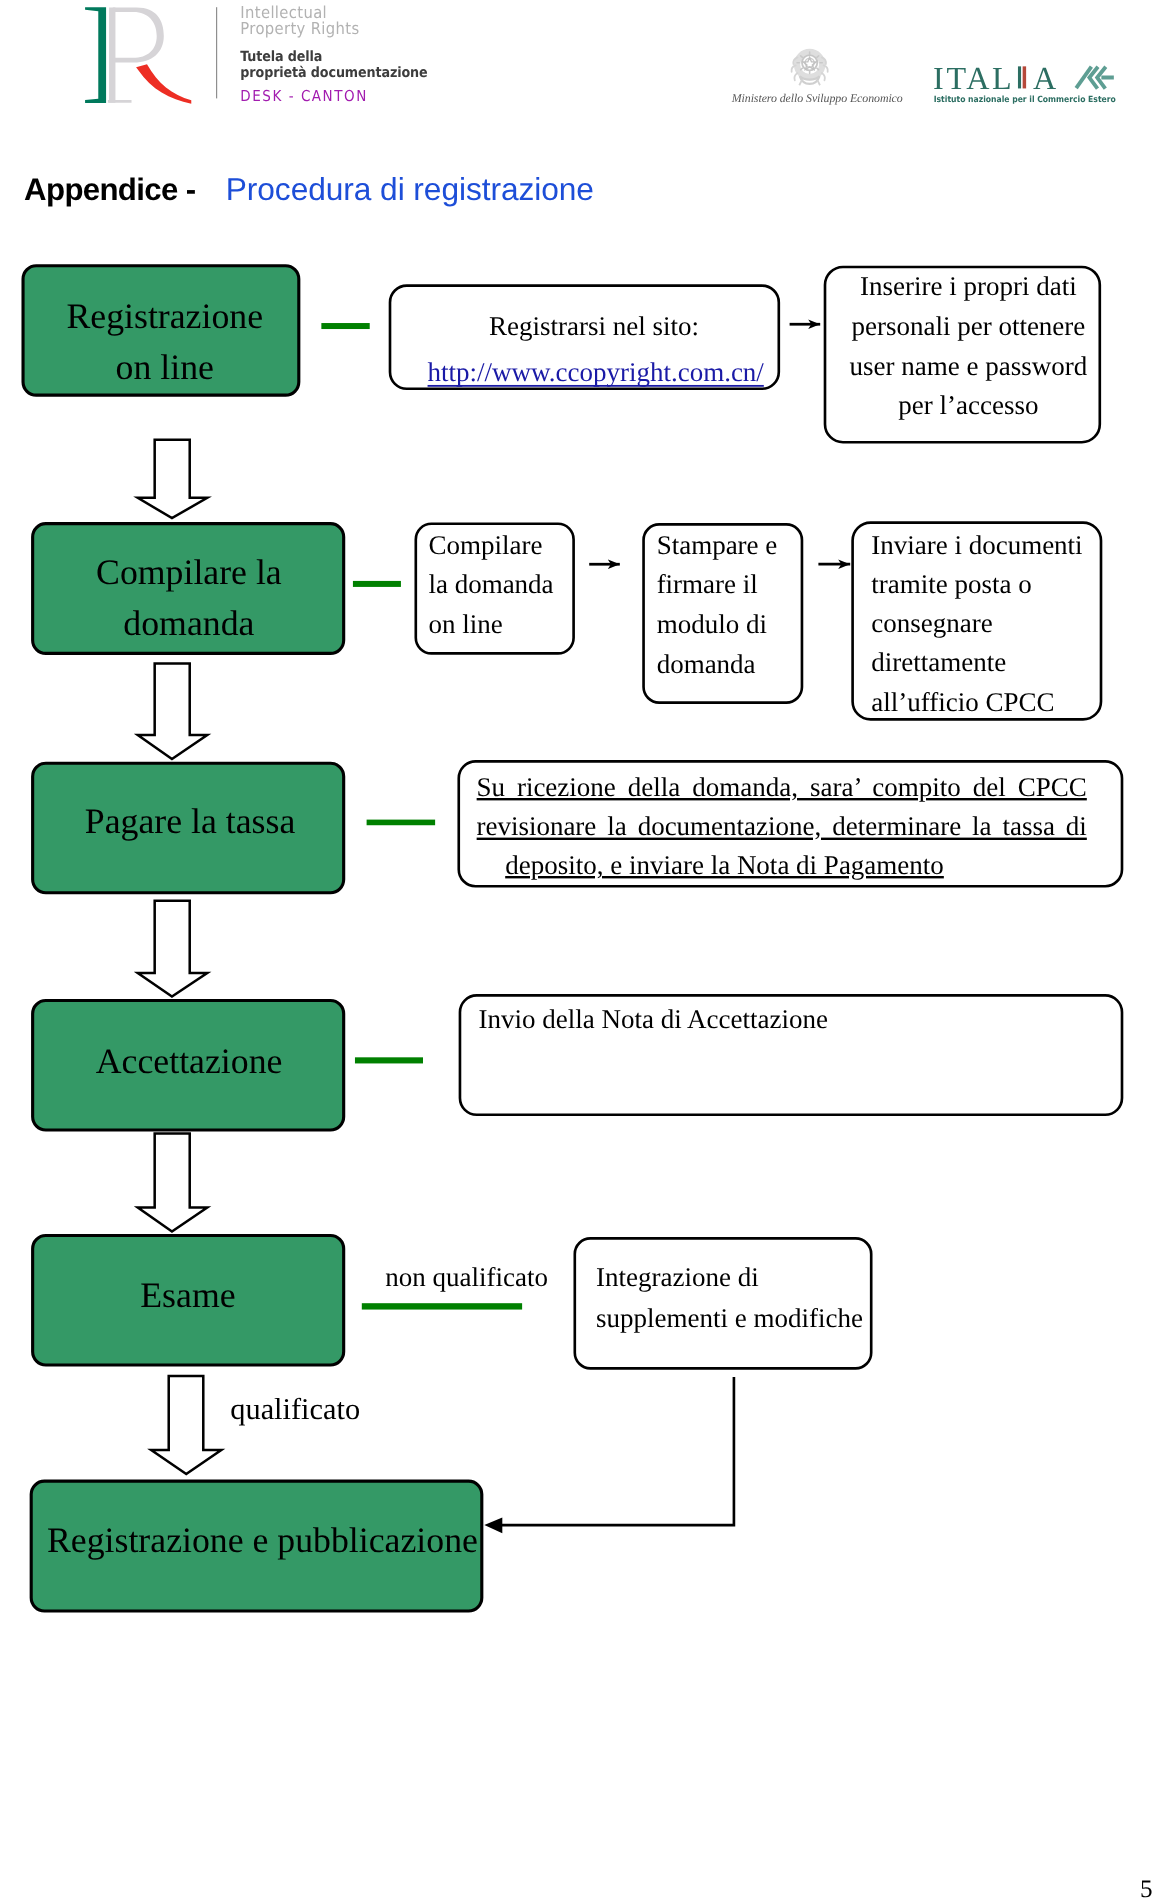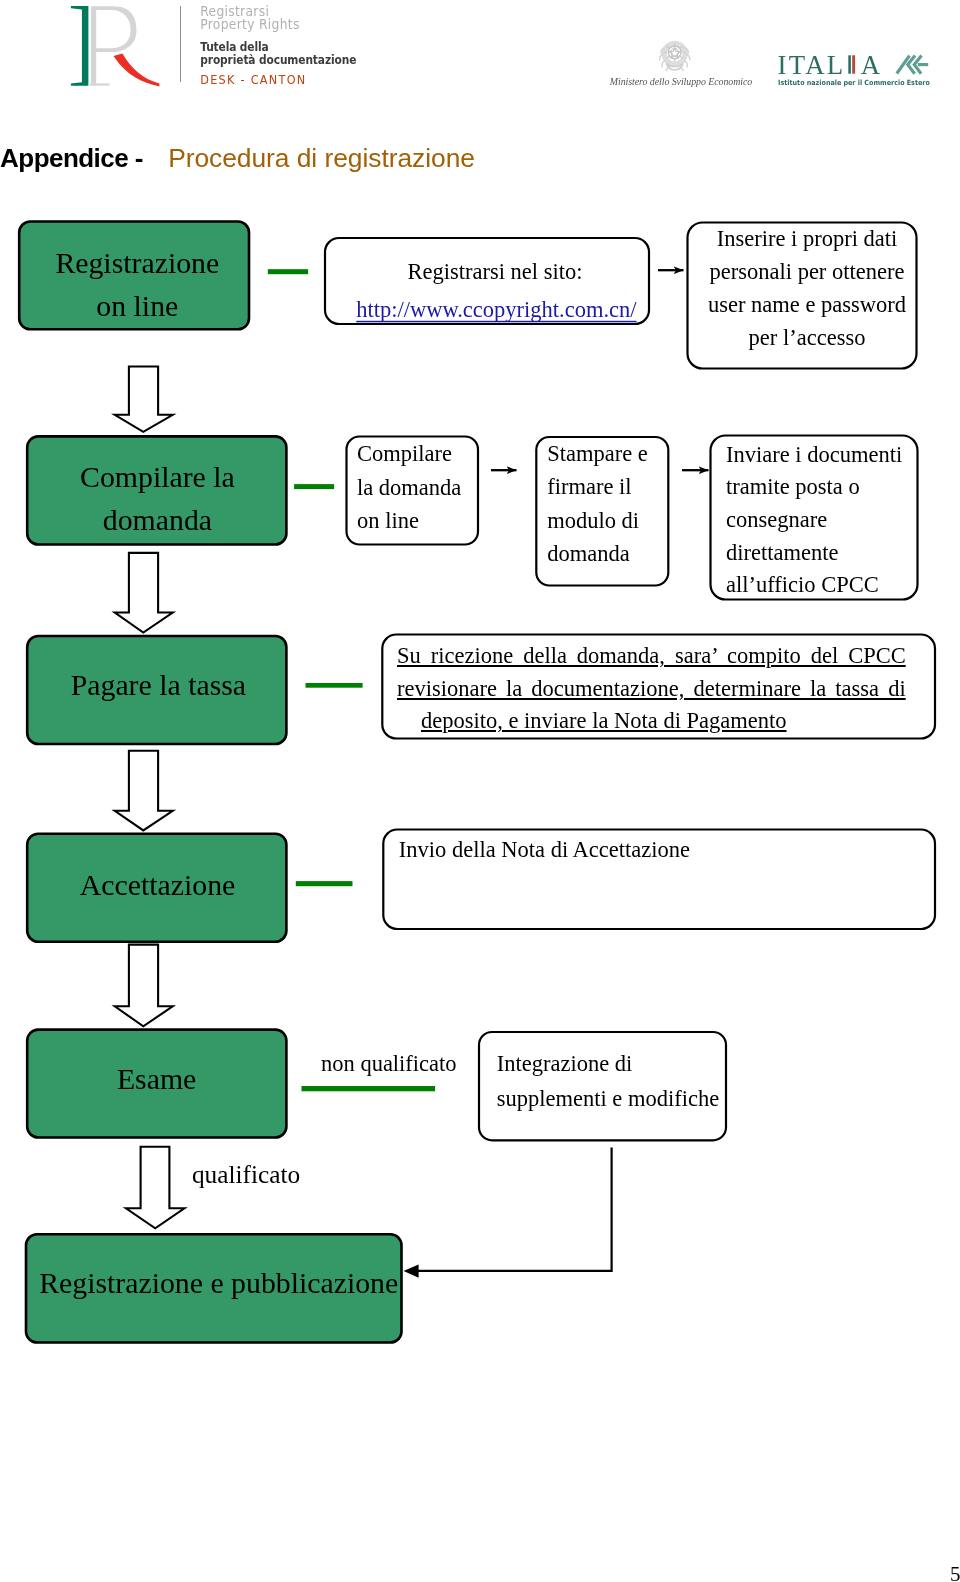--- a/index.html
+++ b/index.html
@@ -10,32 +10,32 @@
 
   
   #header-band{position:absolute;left:0;top:0;width:960px;height:110px;}
   #ipr-logo{position:absolute;left:66px;top:0.8px;}
   #ipr-text{position:absolute;left:200.3px;top:0;width:180px;}
   #ipr-text div{position:absolute;left:0;white-space:nowrap;}
   .ipr-l1{font-family:"DejaVu Sans Condensed","DejaVu Sans",sans-serif;font-size:13.7px;color:#b2b2b2;
           letter-spacing:0.3px;}
   .ipr-l2{font-family:"DejaVu Sans Condensed","DejaVu Sans",sans-serif;font-size:11.8px;color:#3d3d3d;
           font-weight:bold;letter-spacing:-0.1px;}
-  .ipr-l3{font-family:"DejaVu Sans Condensed","DejaVu Sans",sans-serif;font-size:12.5px;color:#c2410c;
+  .ipr-l3{font-family:"DejaVu Sans Condensed","DejaVu Sans",sans-serif;font-size:12.5px;color:#a21caf;
           letter-spacing:1.28px;}
 
   #ministry{position:absolute;left:600px;top:32px;}
   #ice{position:absolute;left:768px;top:40px;}
 
   
   #title{position:absolute;left:0.1px;top:143.0px;white-space:nowrap;}
   #title .bold{font-family:"Liberation Sans",sans-serif;font-weight:bold;
-               font-size:26px;color:#000;letter-spacing:-0.55px;}
+               font-size:26px;color:#000;letter-spacing:-0.55px;padding-left:20px;}
   #title .reg{font-family:"Liberation Sans",sans-serif;font-weight:normal;
-              font-size:26.4px;color:#a16207;letter-spacing:-0.05px;}
+              font-size:26.4px;color:#1d4ed8;letter-spacing:-0.05px;}
 
   
   #diagram{position:absolute;left:0;top:0;width:960px;height:1582px;}
 
   .boxtext{font-family:"Liberation Serif",serif;font-size:29.8px;color:#000;}
   .smalltext{font-family:"Liberation Serif",serif;font-size:22.5px;color:#000;}
   .justified{font-family:"Liberation Serif",serif;font-size:22.5px;color:#000;
              text-align:justify;line-height:32.6px;width:508.7px;}
   .justified span{display:block;text-align:justify;text-align-last:justify;white-space:nowrap;text-decoration:underline;}
   .justified span:last-child{text-align-last:left;white-space:normal;margin-left:24px;}
@@ -67,21 +67,21 @@
       </g>
 
       <g fill="#ed2e24">
         <path d="M47.4 55.1 L56.5 52.6 C 65.5 68.6 77.4 78.1 93.4 82.6 L93.4 85.4 C 75.4 81.9 60.3 73.6 49.3 57.6 Z"></path>
       </g>
     </svg>
 
     <div style="position:absolute;left:180.1px;top:5.7px;width:1.3px;height:76px;background:#8f8f8f;"></div>
 
     <div id="ipr-text">
-      <div class="ipr-l1" style="top:3.2px">Registrarsi</div>
+      <div class="ipr-l1" style="top:3.2px">Intellectual</div>
       <div class="ipr-l1" style="top:16.1px">Property Rights</div>
       <div class="ipr-l2" style="top:40.1px">Tutela della</div>
       <div class="ipr-l2" style="top:52.9px">proprietà documentazione</div>
       <div class="ipr-l3" style="top:72.2px">DESK - CANTON</div>
     </div>
 
     <div id="ministry">
       <svg width="170" height="58" viewBox="0 0 170 58" overflow="visible">
         <g transform="translate(74.7,21.8) scale(0.375)">
 

